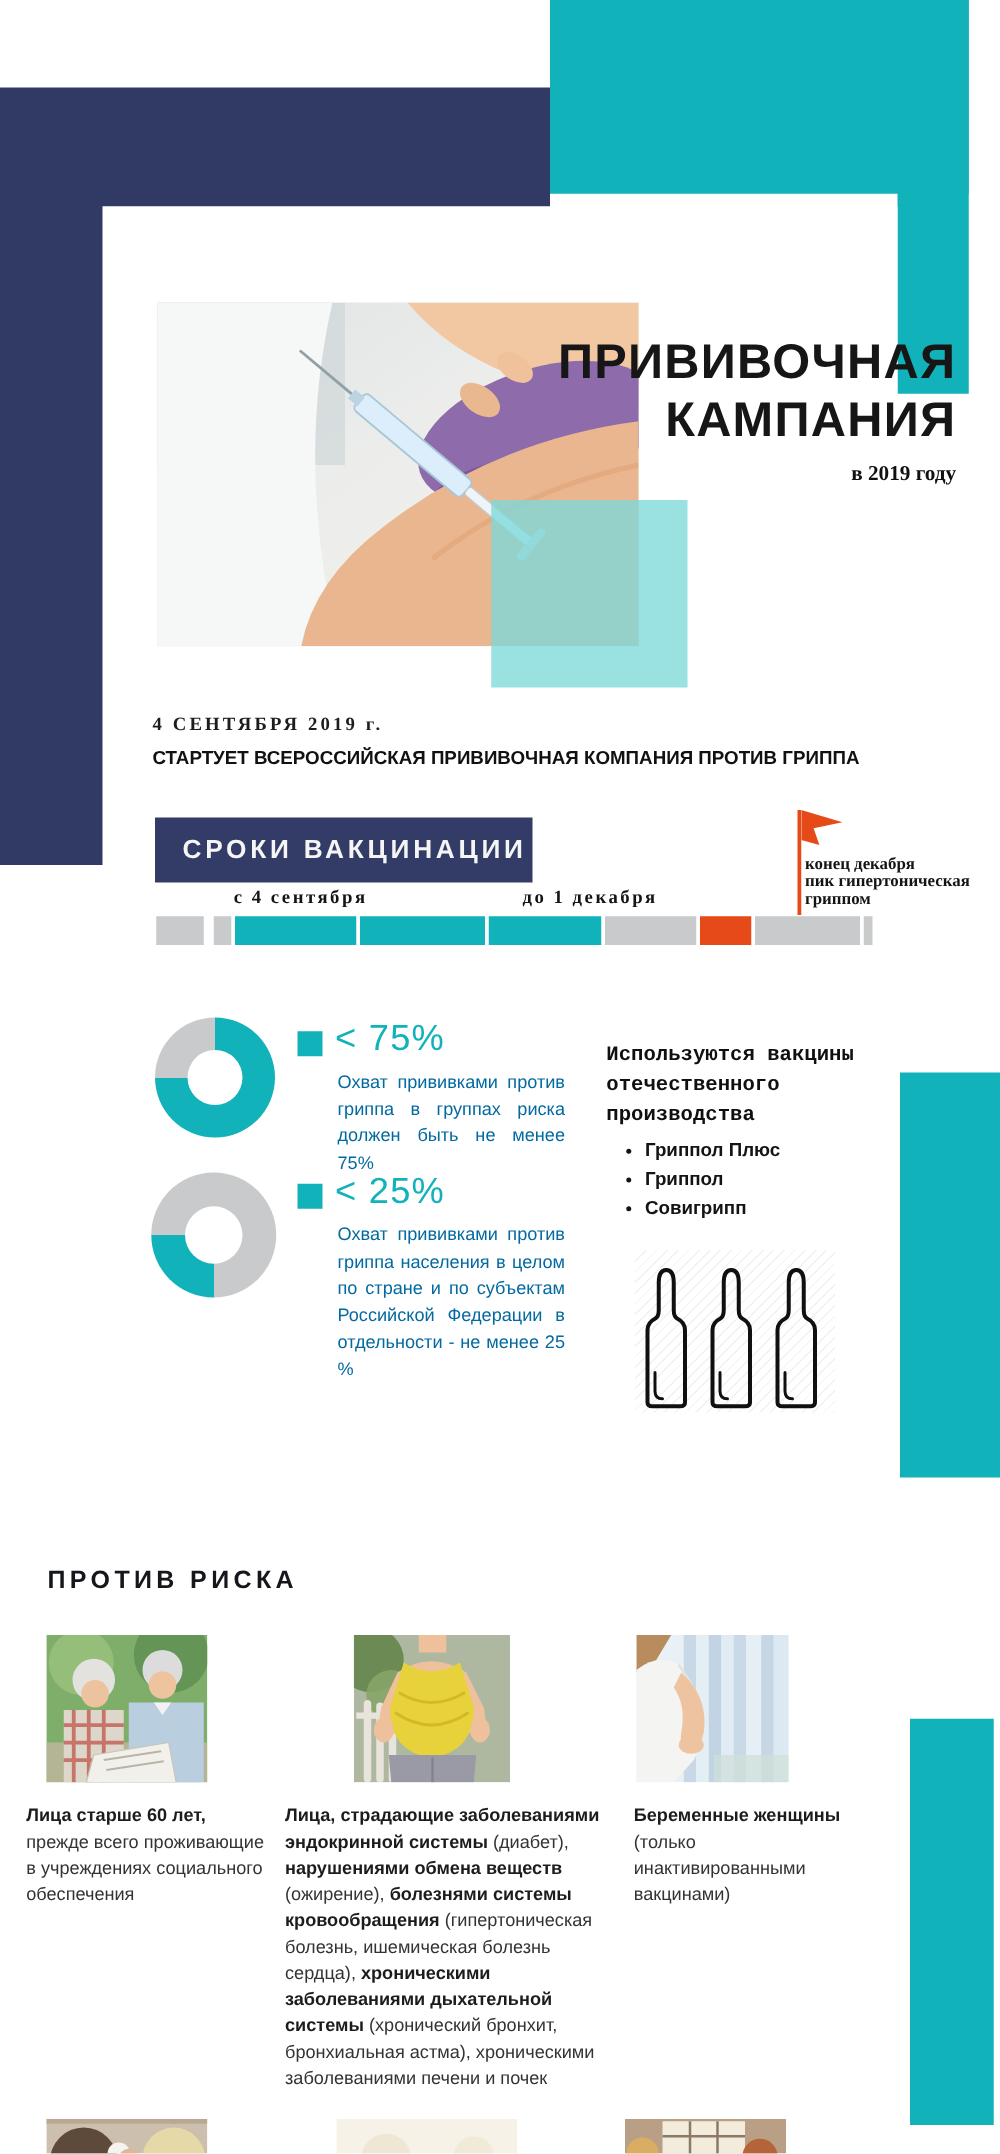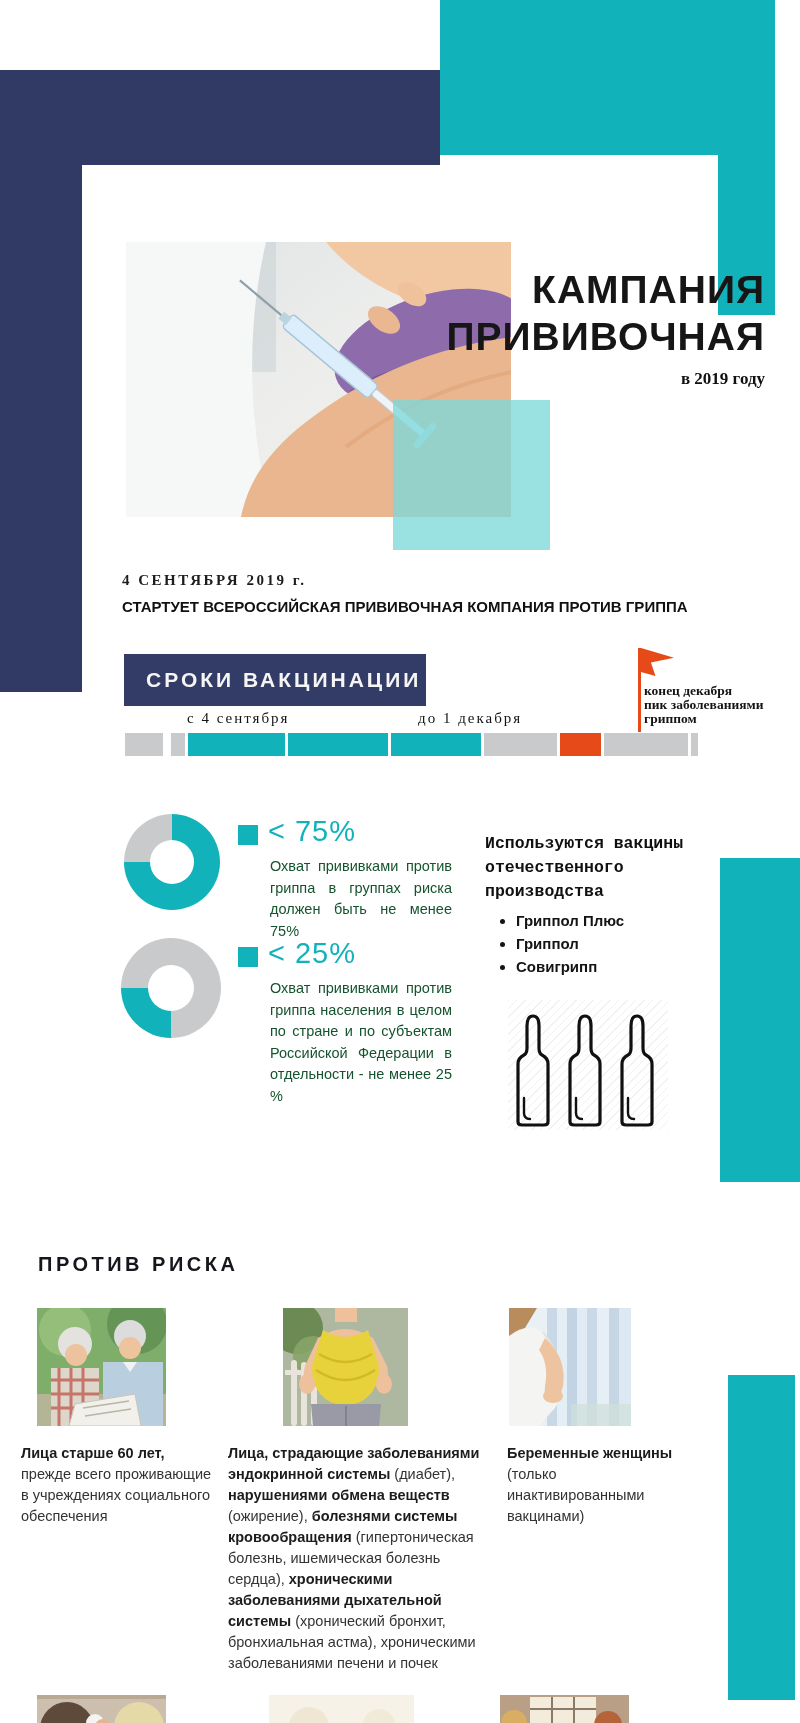--- a/index.html
+++ b/index.html
@@ -32,37 +32,37 @@
   
   .period-box{left:124px;top:654px;width:302px;height:52px;background:#333c66;color:#f5f5f5;
               font-size:21px;font-weight:bold;letter-spacing:3px;line-height:52px;padding-left:22px;box-sizing:border-box;}
   .flag-pole{left:638px;top:648px;width:3px;height:84px;background:#e64a19;}
   .flag-pennant{left:641px;top:648px;width:33px;height:28px;background:#e64a19;
                 clip-path:polygon(0 0,100% 35%,30% 52%,44% 100%,0 86%);}
   .flag-note{left:644px;top:684px;width:152px;font-family:"Liberation Serif","DejaVu Serif",serif;
              font-weight:bold;font-size:13.5px;line-height:14px;color:#141414;}
   .date-start{left:187px;top:710px;}
   .date-end{left:418px;top:710px;}
-  .tl-date{font-family:"Liberation Serif","DejaVu Serif",serif;font-weight:normal;
+  .tl-date{font-family:"Liberation Serif","DejaVu Serif",serif;font-weight:bold;
            font-size:15px;letter-spacing:2px;color:#141414;}
   .timeline-bar{left:125px;top:733px;width:573px;height:23px;}
   .timeline-bar .seg{position:absolute;top:0;height:23px;}
 
   
   .donut{border-radius:50%;}
   .donut .hole{position:absolute;background:#fff;border-radius:50%;}
   .donut1{left:124px;top:814px;width:96px;height:96px;}
   .donut1 .hole{left:26px;top:26px;width:44px;height:44px;}
   .donut2{left:121px;top:938px;width:100px;height:100px;}
   .donut2 .hole{left:27px;top:27px;width:46px;height:46px;}
   .bullet-sq{width:20px;height:20px;background:#12b2ba;}
   .sq1{left:238px;top:825px;} .sq2{left:238px;top:947px;}
   .cov-value{font-size:29px;font-weight:normal;color:#12b2ba;letter-spacing:1px;}
   .val1{left:268px;top:815px;} .val2{left:268px;top:937px;}
-  .cov-desc{width:182px;font-size:14.5px;line-height:21.5px;color:#14532d;text-align:justify;}
+  .cov-desc{width:182px;font-size:14.5px;line-height:21.5px;color:#0369a1;text-align:justify;}
   .desc1{left:270px;top:856px;} .desc2{left:270px;top:978px;}
 
   
   .vaccines-heading{left:485px;top:832px;width:232px;font-family:Liberation Mono, monospace;
                     font-weight:bold;font-size:16.5px;line-height:24px;color:#101010;}
   .vaccine-list{left:500px;top:912px;width:180px;margin:0;padding-left:16px;}
   .vaccine-list li{font-size:15px;font-weight:bold;color:#141414;margin-bottom:6px;}
   .ampoules{left:508px;top:1000px;width:156px;height:126px;display:flex;gap:6px;align-items:flex-end;
             background:repeating-linear-gradient(135deg,rgba(120,120,120,0.10) 0px,rgba(120,120,120,0.10) 1px,transparent 1px,transparent 6px);
             padding:2px;}
@@ -116,34 +116,34 @@
         <rect x="142" y="106" width="10" height="9" fill="#bcd3e0"></rect>
         <line x1="142" y1="110.5" x2="88" y2="110.5" stroke="#8fa0a8" stroke-width="2.2"></line>
       </g>
       <ellipse cx="258" cy="78" rx="18" ry="11" fill="#e9b790" transform="rotate(35 258 78)"></ellipse>
       <ellipse cx="286" cy="52" rx="16" ry="10" fill="#f0c29b" transform="rotate(35 286 52)"></ellipse>
     </svg>
   </div>
   <div class="abs teal-overlay"></div>
 
   <div class="abs title-block">
+    <div class="title-line">ПРИВИВОЧНАЯ</div>
     <div class="title-line">КАМПАНИЯ</div>
-    <div class="title-line">ПРИВИВОЧНАЯ</div>
     <div class="subtitle">в 2019 году</div>
   </div>
 
   <div class="abs date-label">4 СЕНТЯБРЯ 2019 г.</div>
   <div class="abs start-statement">СТАРТУЕТ ВСЕРОССИЙСКАЯ ПРИВИВОЧНАЯ КОМПАНИЯ ПРОТИВ ГРИППА</div>
 
   <div class="abs period-box">СРОКИ ВАКЦИНАЦИИ</div>
   <div class="abs flag-pole"></div>
   <div class="abs flag-pennant"></div>
   <div class="abs flag-note">
       <div>конец декабря</div>
-      <div>пик заболеваниями</div>
+      <div>пик гипертоническая</div>
       <div>гриппом</div>
     </div>
   <div class="abs tl-date date-start">с 4 сентября</div>
   <div class="abs tl-date date-end">до 1 декабря</div>
   <div class="abs timeline-bar" id="timeline-bar">
       <div class="seg" style="left: 0px; width: 38px; background: rgb(200, 202, 203);"></div>
       <div class="seg" style="left: 46px; width: 14px; background: rgb(200, 202, 203);"></div>
       <div class="seg" style="left: 63px; width: 97px; background: rgb(18, 178, 186);"></div>
       <div class="seg" style="left: 163px; width: 100px; background: rgb(18, 178, 186);"></div>
       <div class="seg" style="left: 266px; width: 90px; background: rgb(18, 178, 186);"></div>

